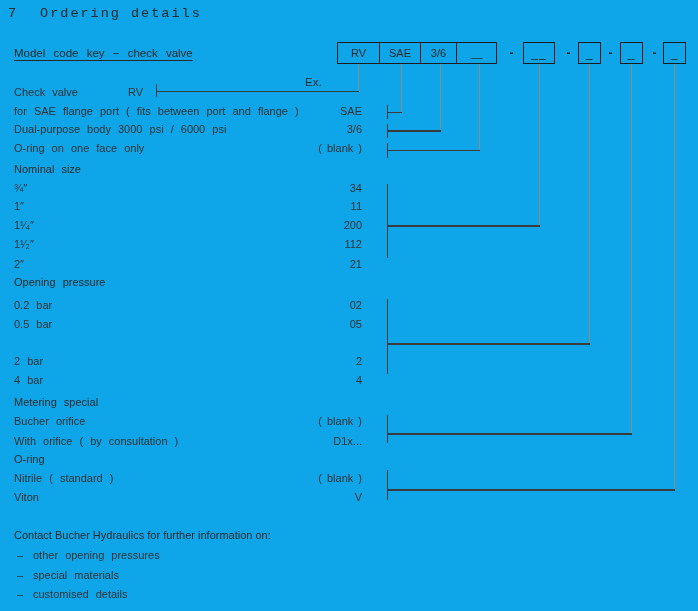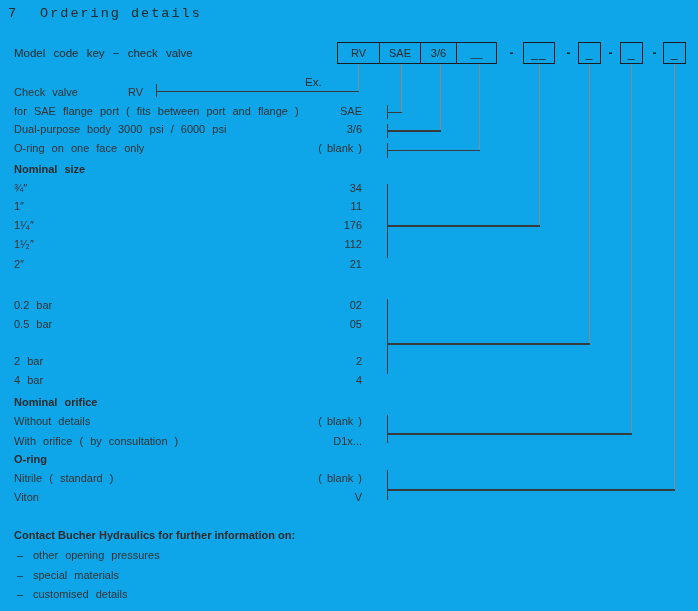--- a/index.html
+++ b/index.html
@@ -9,21 +9,21 @@
     overflow:hidden;
   }
   .sec-title {
     position:absolute; left:8px; top:6px;
     font-family:"Liberation Mono","DejaVu Sans Mono",monospace;
     font-size:13.5px; letter-spacing:2px; color:#2a2a2a; white-space:nowrap;
   }
   .sec-title .num { margin-right:22px; }
   .mck {
     position:absolute; left:14px; top:47px; font-size:11.5px; color:#2a2a2a;
-    word-spacing:5px; text-underline-offset:3px; white-space:nowrap;
+    word-spacing:5px; text-decoration:underline; text-underline-offset:3px; white-space:nowrap;
   }
   .ex { position:absolute; left:305px; top:47px; font-size:11.5px; color:#2a2a2a;margin-top:29px; }
 
   
   .box-group {
     position:absolute; left:337px; top:42px; height:22px; box-sizing:border-box;
     display:flex; border:1.6px solid #1c1c1c;
   }
   .cell {
     box-sizing:border-box; display:flex; align-items:center; justify-content:center;
@@ -43,21 +43,21 @@
   
   .vline { position:absolute; width:1.6px; background:#8a8a8a; }
   .vline.dark { background:#3b3b3b; }
   .hline { position:absolute; height:1.6px; background:#3b3b3b; }
 
   
   .row { position:absolute; left:14px; right:0; font-size:11px; white-space:nowrap; height:14px; }
   .row .lbl { word-spacing:4px; }
   .row .code { position:absolute; right:336px; top:0; word-spacing:2px; }
   .row .code-inline { position:absolute; left:114px; top:0; }
-  .hdg { font-weight:bold; color:#2b2b2b; }
+  .hdg { font-weight:normal; color:#2b2b2b; }
 
   
   .frow { position:absolute; left:17px; font-size:11px; white-space:nowrap; }
   .frow .bullet { display:inline-block; width:16px; }
   .frow .lbl { word-spacing:4px; }
 </style>
 </head>
 <body>
 
 <div class="page">
@@ -140,53 +140,56 @@
   <div class="row" style="top:182px">
     <span class="lbl">¾″</span>
     <span class="code">34</span>
   </div>
   <div class="row" style="top:200px">
     <span class="lbl">1″</span>
     <span class="code">11</span>
   </div>
   <div class="row" style="top:219px">
     <span class="lbl">1¹⁄₄″</span>
-    <span class="code">176</span>
+    <span class="code">200</span>
   </div>
   <div class="row" style="top:238px">
     <span class="lbl">1¹⁄₂″</span>
     <span class="code">112</span>
   </div>
   <div class="row" style="top:258px">
     <span class="lbl">2″</span>
     <span class="code">21</span>
   </div>
 
+  <div class="row hdg" style="top:276px">
+    <span class="lbl">Opening pressure</span>
+  </div>
   <div class="row" style="top:299px">
     <span class="lbl">0.2 bar</span>
     <span class="code">02</span>
   </div>
   <div class="row" style="top:318px">
     <span class="lbl">0.5 bar</span>
     <span class="code">05</span>
   </div>
   <div class="row" style="top:355px">
     <span class="lbl">2 bar</span>
     <span class="code">2</span>
   </div>
   <div class="row" style="top:374px">
     <span class="lbl">4 bar</span>
     <span class="code">4</span>
   </div>
 
   <div class="row hdg" style="top:396px">
-    <span class="lbl">Nominal orifice</span>
+    <span class="lbl">Metering special</span>
   </div>
   <div class="row" style="top:415px">
-    <span class="lbl">Without details</span>
+    <span class="lbl">Bucher orifice</span>
     <span class="code">( blank )</span>
   </div>
   <div class="row" style="top:435px">
     <span class="lbl">With orifice ( by consultation )</span>
     <span class="code">D1x...</span>
   </div>
 
   <div class="row hdg" style="top:453px">
     <span class="lbl">O-ring</span>
   </div>

